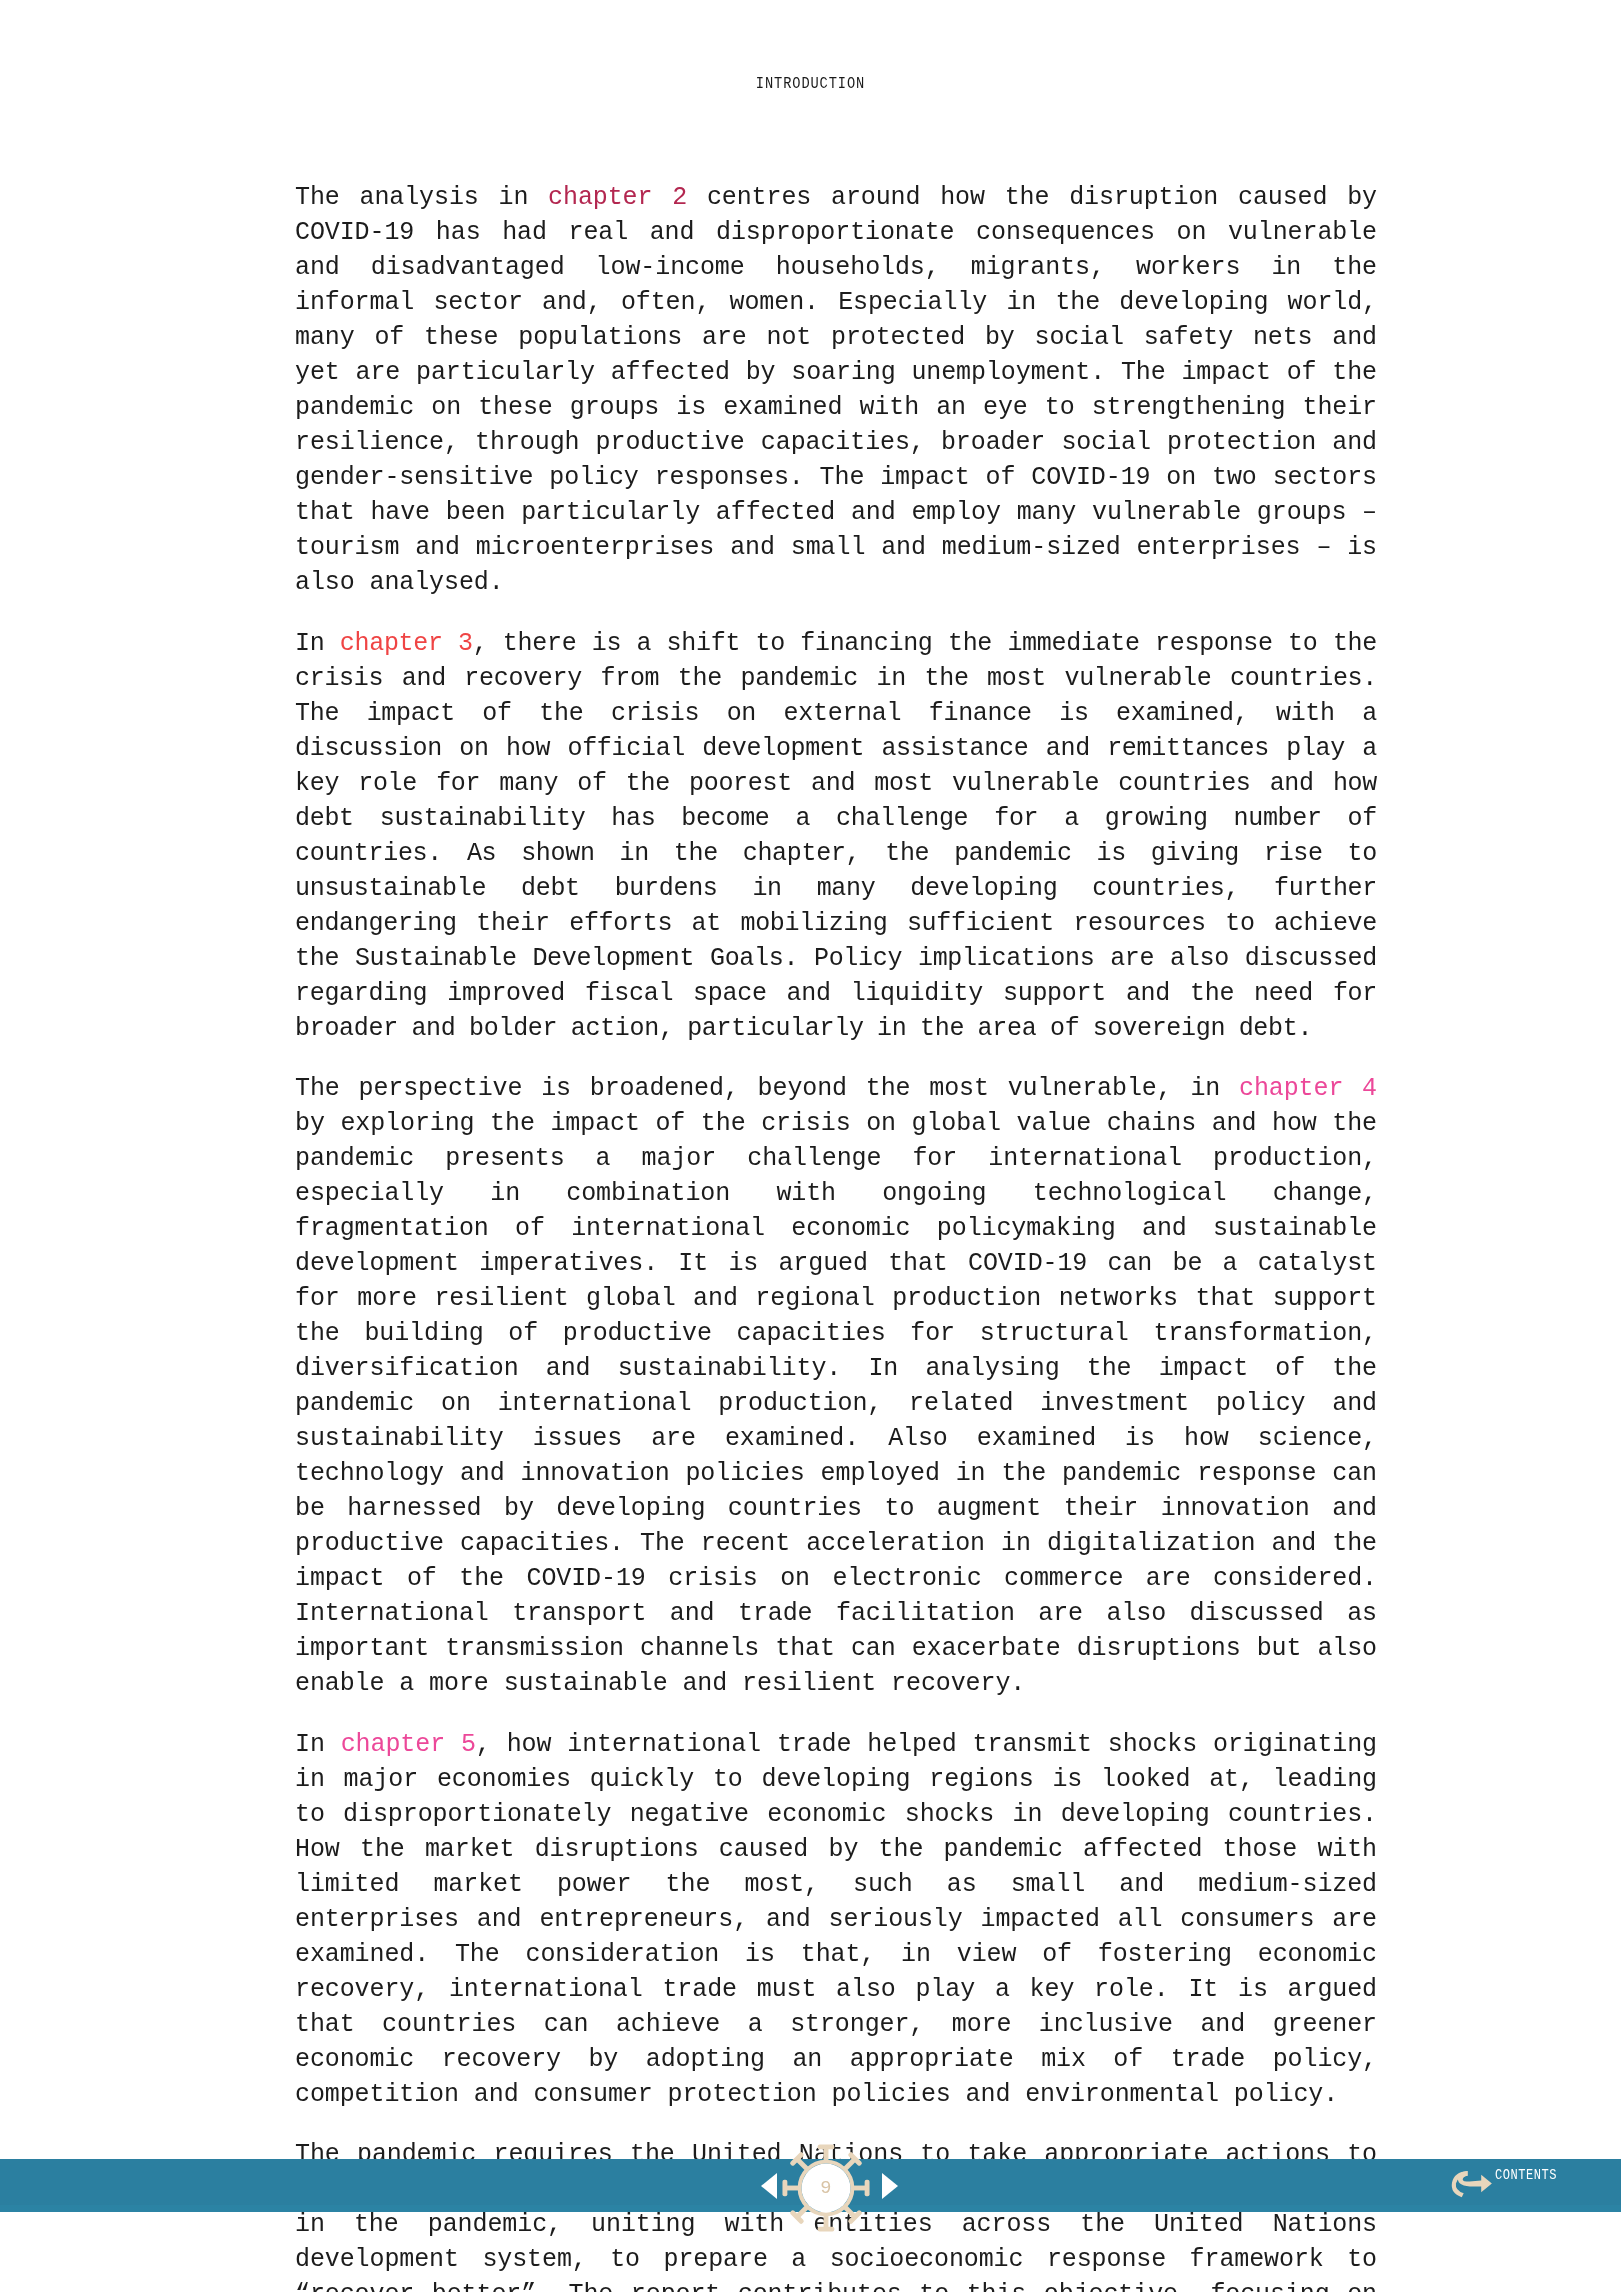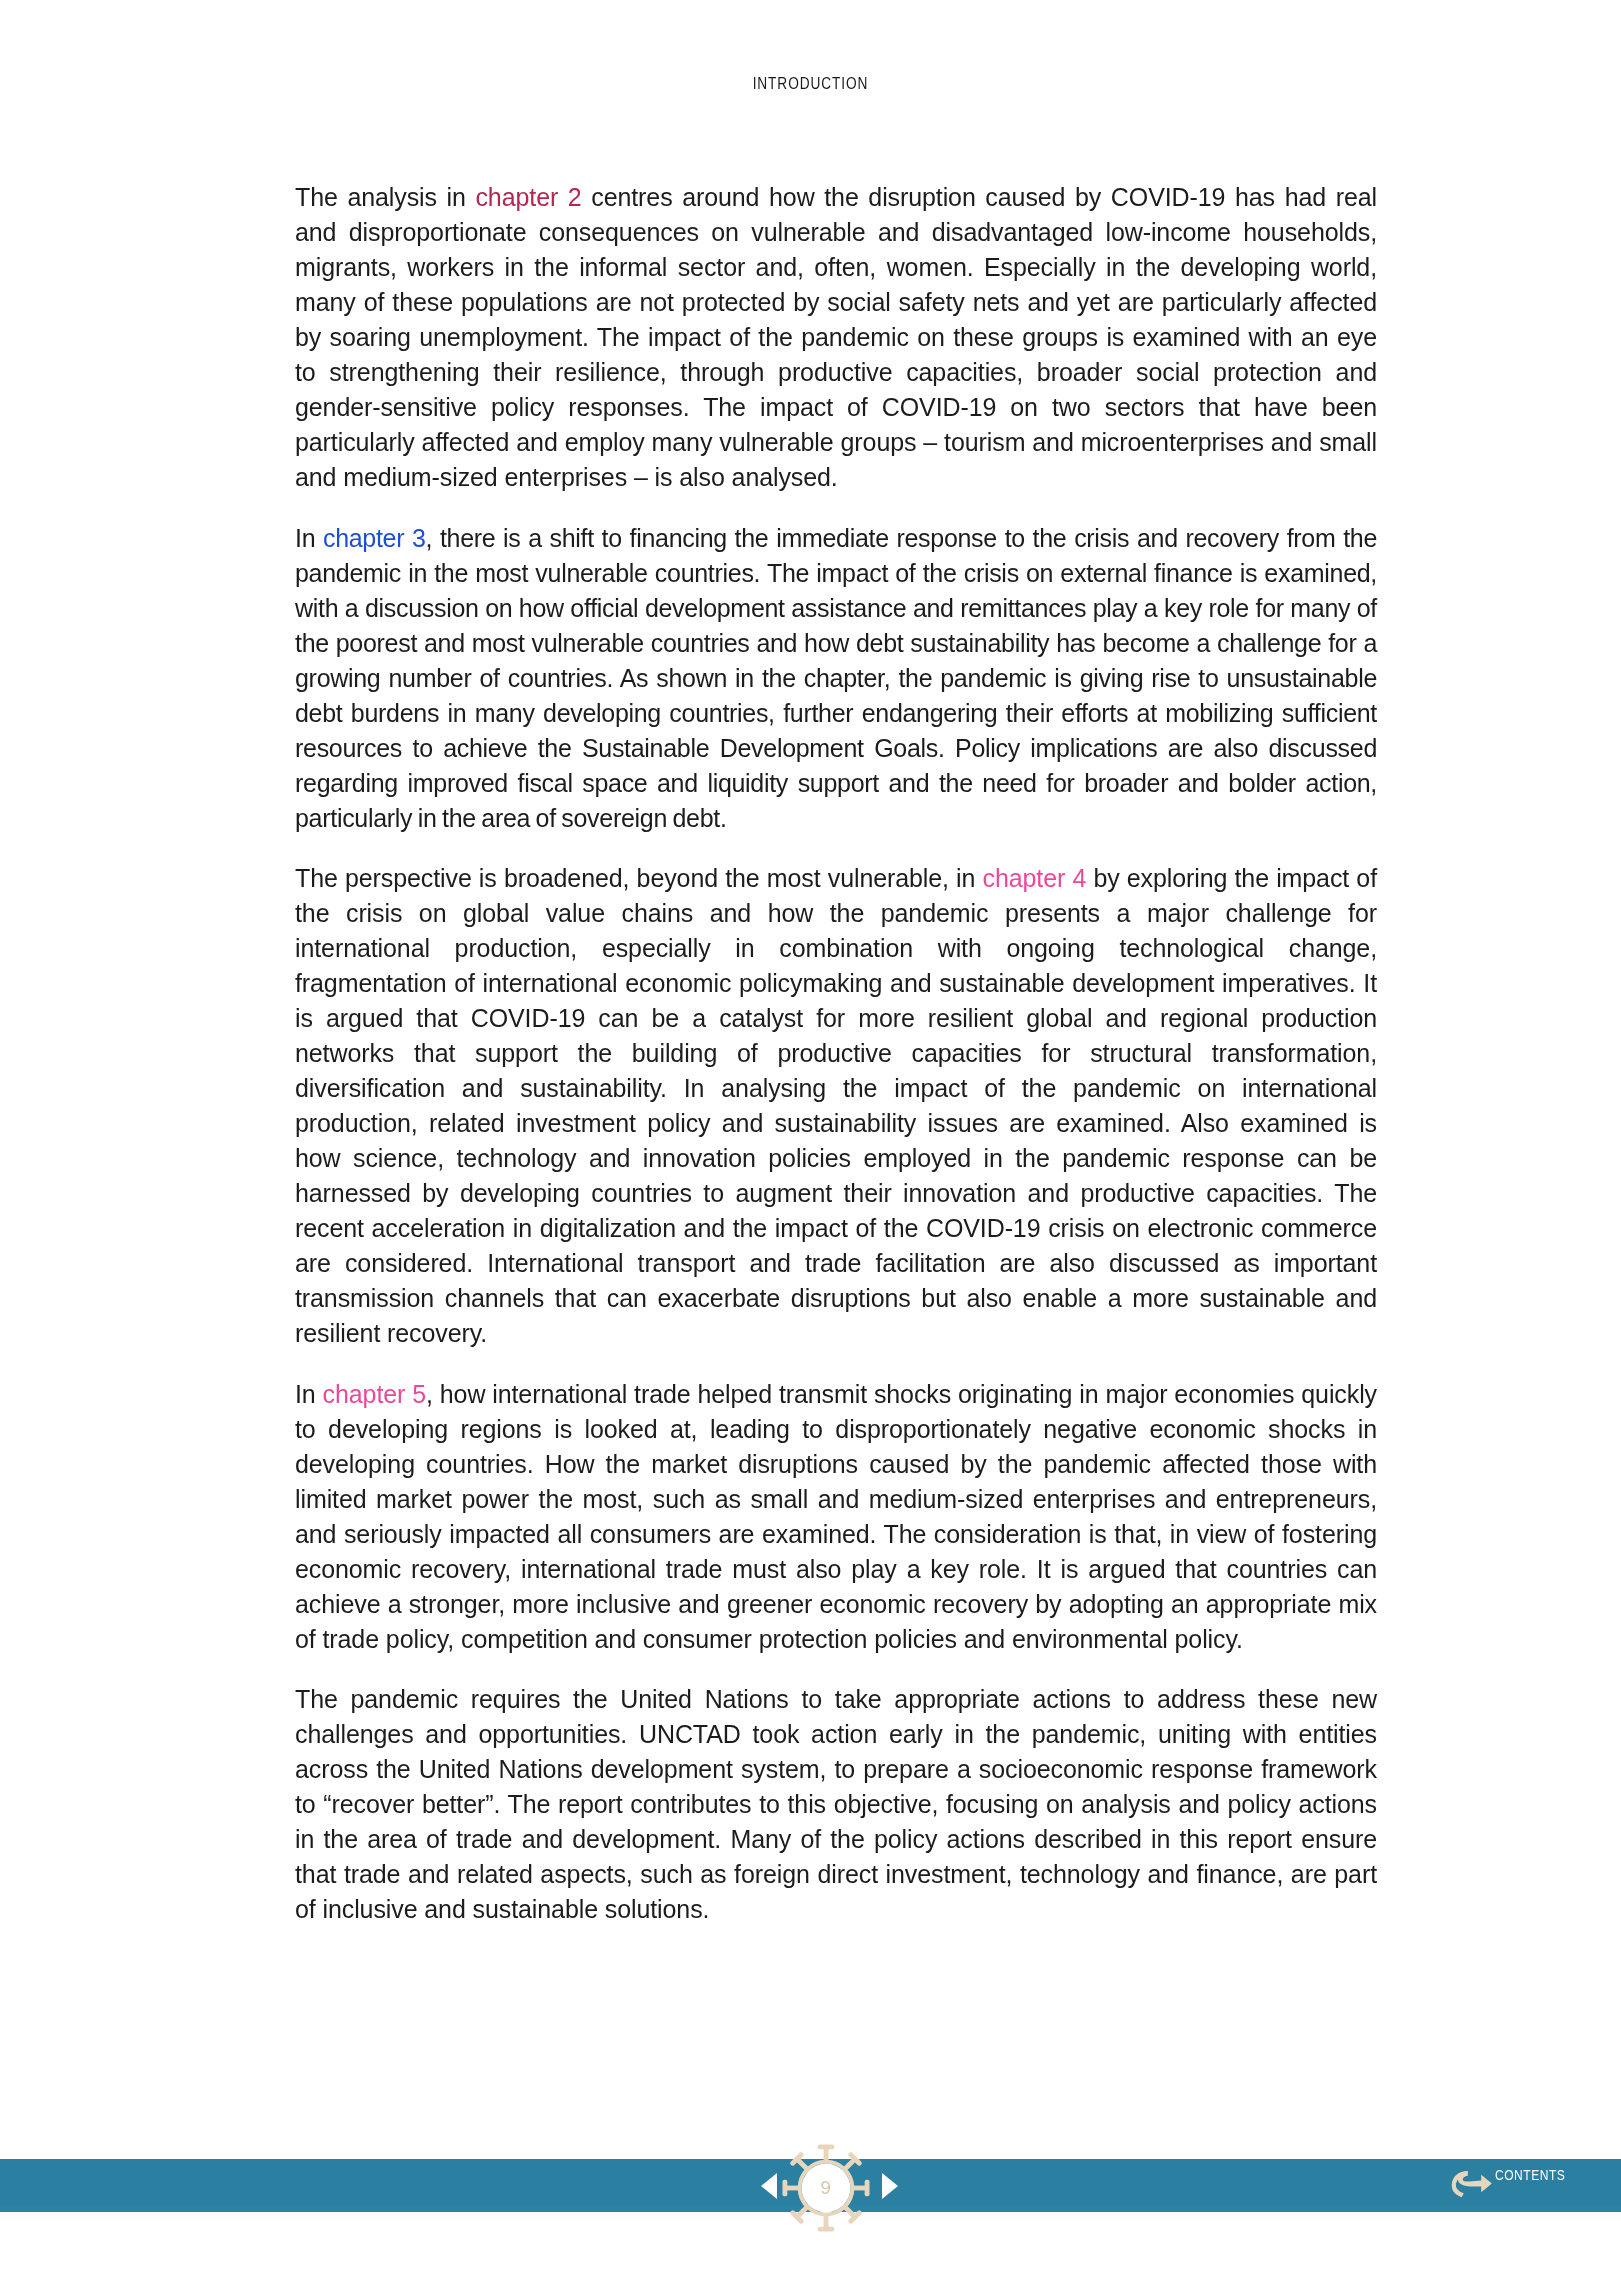--- a/index.html
+++ b/index.html
@@ -6,21 +6,21 @@
     margin: 0;
     padding: 0;
     background: #ffffff;
   }
   .page {
     position: relative;
     width: 1621px;
     height: 2293px;
     background: #ffffff;
     overflow: hidden;
-    font-family: Liberation Sans, sans-serif;
+    font-family: Liberation Mono, monospace;
   }
 
   
   .running-head {
     position: absolute;
     top: 74px;
     left: 0;
     width: 1621px;
     text-align: center;
     font-size: 16.7px;
@@ -47,21 +47,21 @@
     margin: 0 0 25.5px 0;
     transform-origin: left top;
     letter-spacing: -0.1px;
     word-spacing: 0px;
   }
   .para:last-child { margin-bottom: 0; }
   .para.tight { word-spacing: -1.2px; letter-spacing: -0.3px; }
 
   .chap { white-space: nowrap; }
   .chap-2 { color: #b32750; }
-  .chap-3 { color: #1d4ed8; }
+  .chap-3 { color: #ef4444; }
   .chap-4 { color: #ec4899; }
   .chap-5 { color: #ec4899; }
 
   
   .footer-bar {
     position: absolute;
     left: 0;
     top: 2159px;
     width: 1621px;
     height: 53px;

